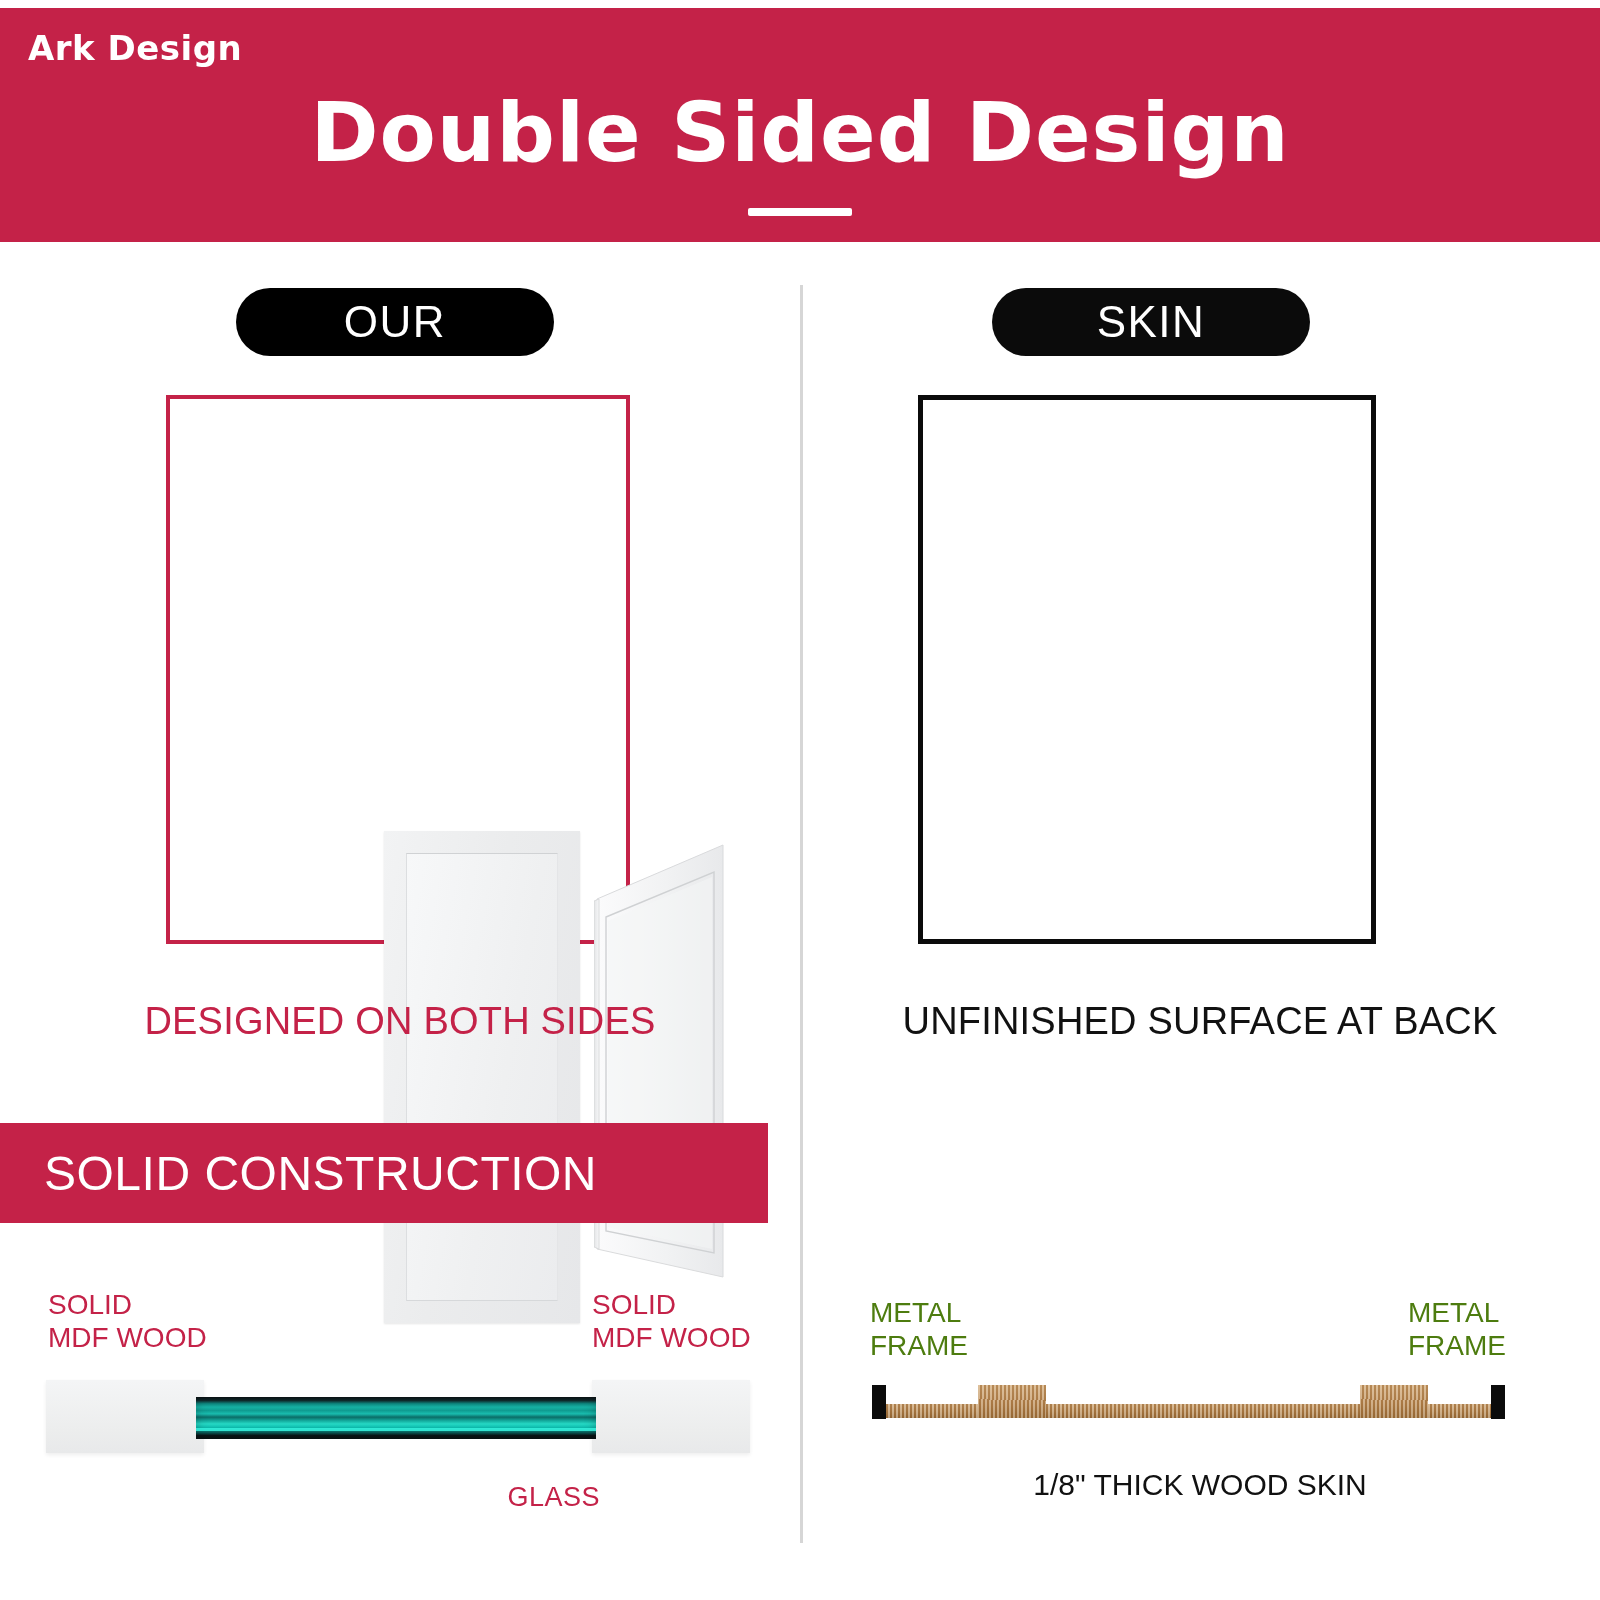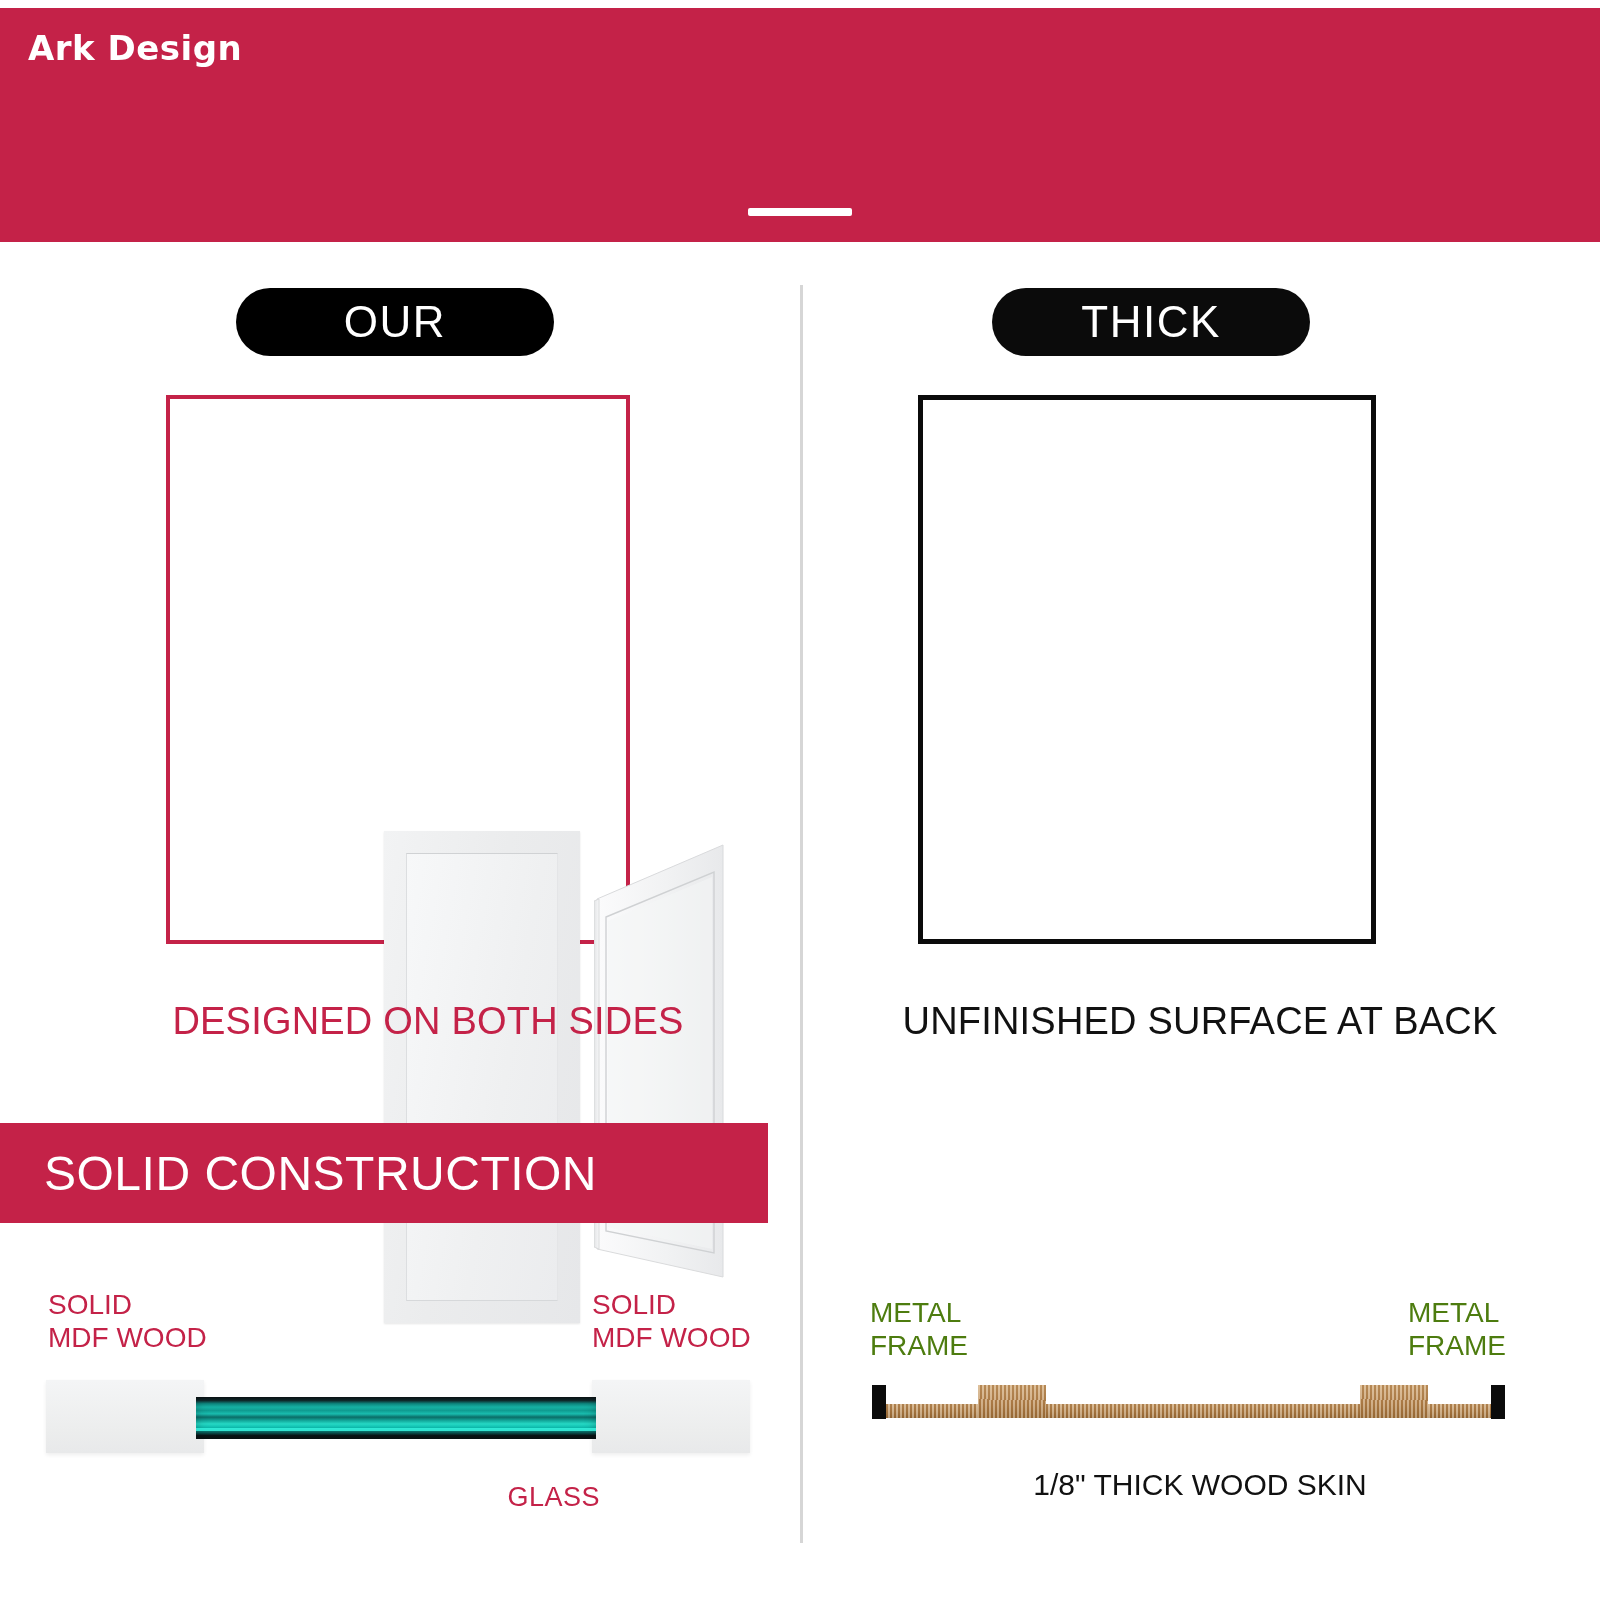--- a/index.html
+++ b/index.html
@@ -108,21 +108,21 @@
     width: 132px; height: 470px;
   }
 
   
   .caption {
     position: absolute;
     font-size: 38px;
     letter-spacing: 0.2px;
     white-space: nowrap;
   }
-  .caption-our   { left: 0;    top: 1000px; width: 800px; text-align: center; color: #C42248; padding-left: 28px; }
+  .caption-our   { left: 0;    top: 1000px; width: 800px; text-align: center; color: #C42248; }
   .caption-peers { left: 800px;top: 1000px; width: 800px; text-align: center; color: #111111; }
 
   
   .banner {
     position: absolute;
     left: 0; top: 1123px;
     width: 768px; height: 100px;
     background: #C42248;
     display: flex;
     align-items: center;
@@ -235,20 +235,21 @@
     font-size: 27px;
     color: #C42248;
     letter-spacing: .5px;
   }
 </style>
 </head>
 <body>
 
 <div class="header">
   <div class="brand">Ark Design</div>
+  <div class="header-title">Double Sided Design</div>
   <div class="header-rule"></div>
 </div>
 
 <div class="col-divider"></div>
 
 <div class="pill pill-our">
   <span>OUR</span>
 </div>
 
 <div class="frame frame-our">
@@ -274,21 +275,21 @@
     <polygon points="0,62 5,60 5,410 0,408" fill="url(#angEdge)" stroke="#d3d4d6" stroke-width="0.8"></polygon>
 
     <polygon points="12,78 120,33 120,414 12,392" fill="none" stroke="#cfd1d3" stroke-width="1.4"></polygon>
     <polygon points="14,82 118,38 118,410 14,388" fill="#f4f5f6" opacity="0.55"></polygon>
   </svg>
 </div>
 
 <div class="caption caption-our">DESIGNED ON BOTH SIDES</div>
 
 <div class="pill pill-peers">
-  <span>THICK</span>
+  <span>SKIN</span>
 </div>
 
 <div class="frame frame-peers">
   
 
   
 </div>
 
 <div class="caption caption-peers">UNFINISHED SURFACE AT BACK</div>
 

